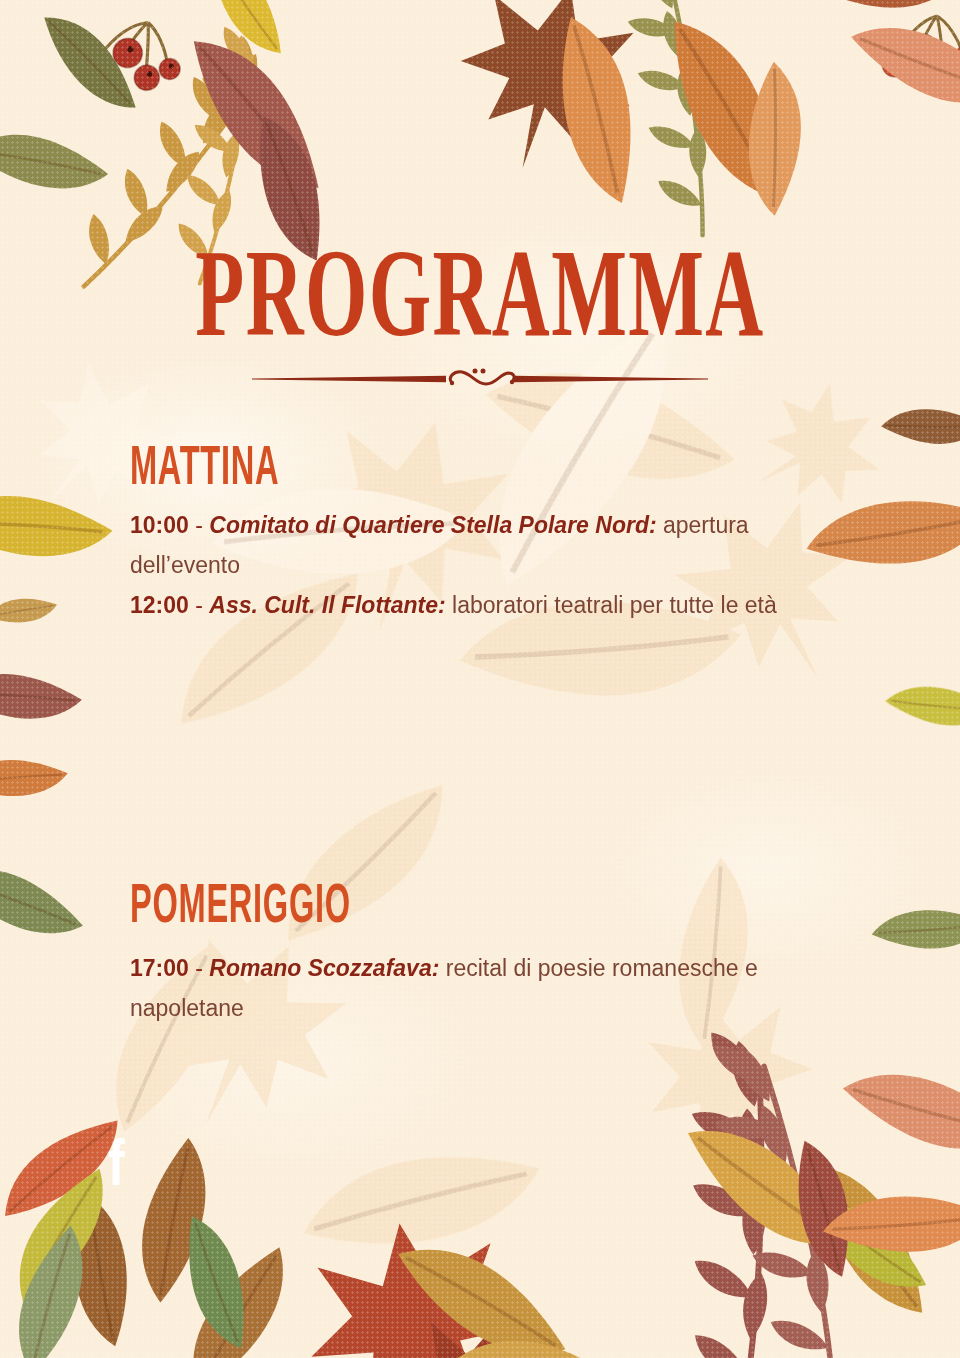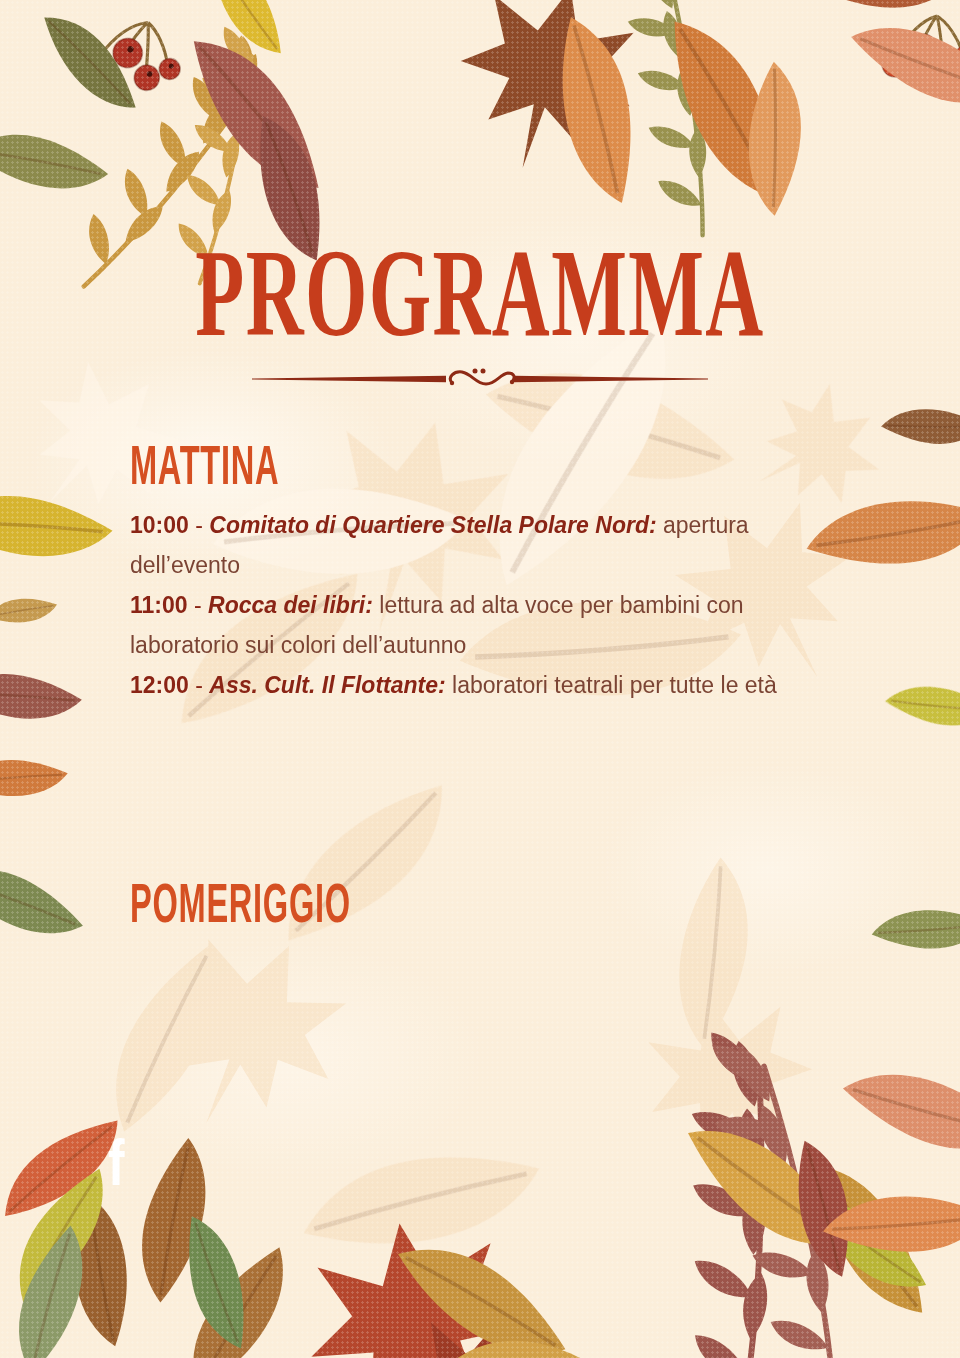--- a/index.html
+++ b/index.html
@@ -206,33 +206,33 @@
     <div class="section-heading" id="heading-mattina">MATTINA</div>
 
     <div class="events" id="events-mattina">
       <p class="event">
         <span class="time">10:00</span>
         <span class="sep">-</span>
         <span class="org">Comitato di Quartiere Stella Polare Nord:</span>
         <span class="desc">apertura dell’evento</span>
       </p>
       <p class="event">
-        <span class="time">11:00</span>
-        <span class="sep">-</span>
-        <span class="org">Rocca dei libri:</span>
-        <span class="desc">lettura ad alta voce per bambini con laboratorio sui colori dell’autunno</span>
-      </p>
-      <p class="event">
         <span class="time">12:00</span>
         <span class="sep">-</span>
         <span class="org">Ass. Cult. Il Flottante:</span>
         <span class="desc">laboratori teatrali per tutte le età</span>
       </p>
     </div>
 
     <div class="section-heading" id="heading-pomeriggio">POMERIGGIO</div>
 
     <div class="events" id="events-pomeriggio">
+      <p class="event">
+        <span class="time">17:00</span>
+        <span class="sep">-</span>
+        <span class="org">Romano Scozzafava:</span>
+        <span class="desc">recital di poesie romanesche e napoletane</span>
+      </p>
     </div>
 
     <div class="fb">f</div>
   </div>
 </div>
 
 </body></html>

